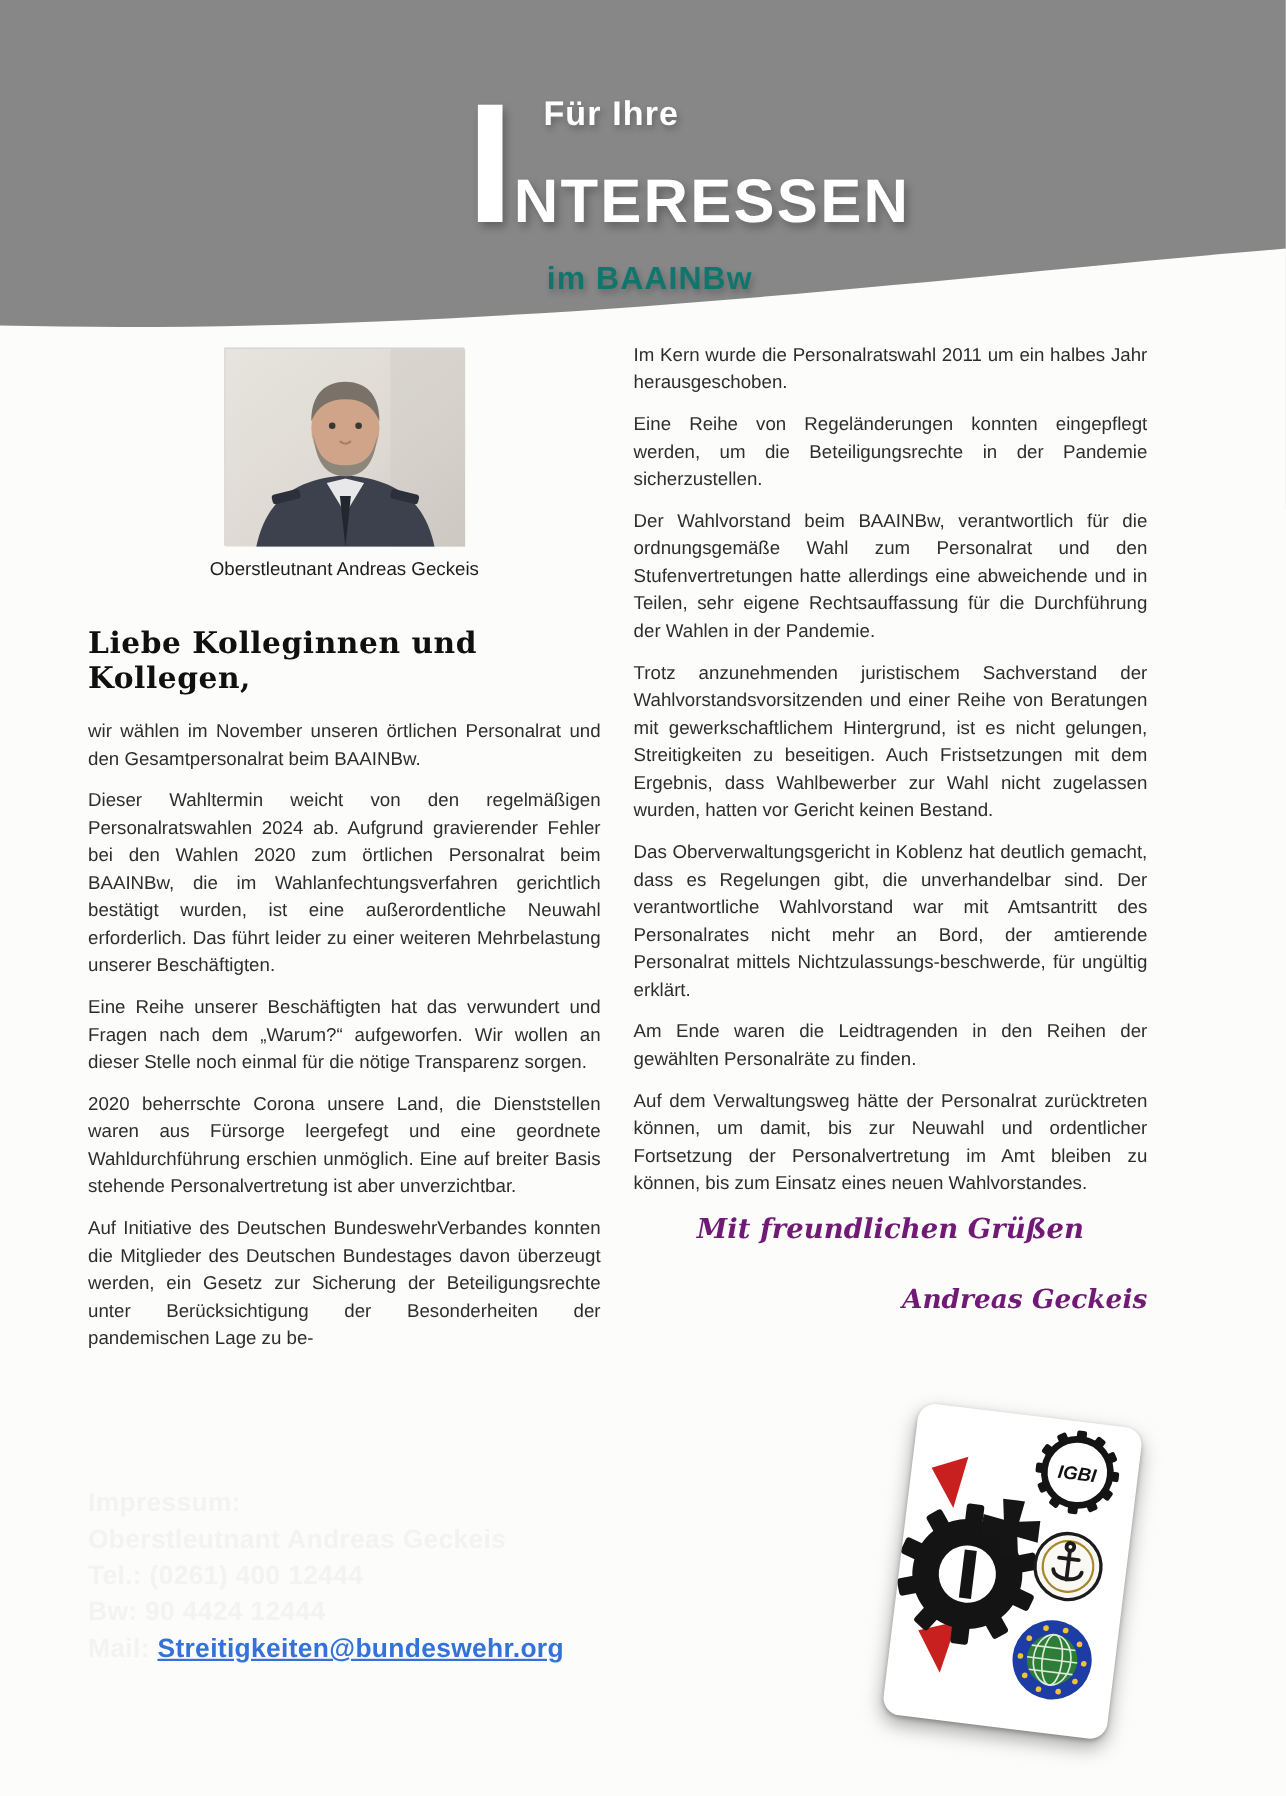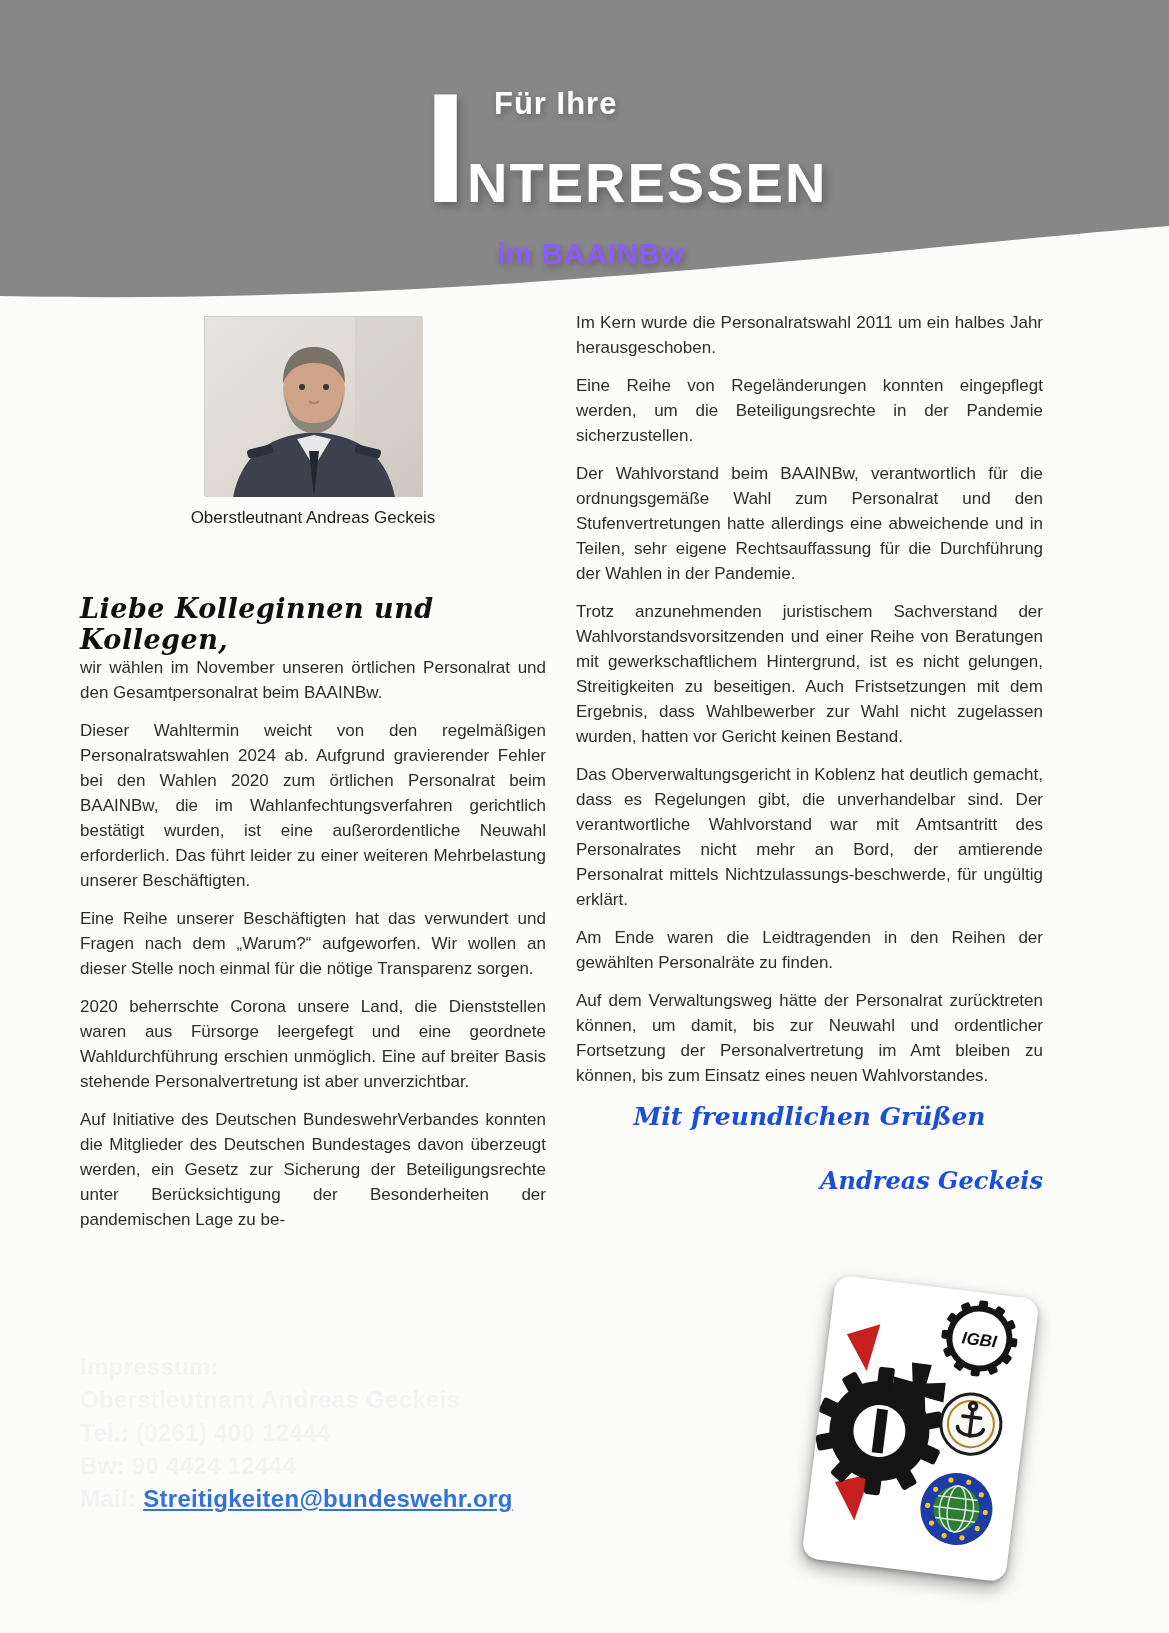--- a/index.html
+++ b/index.html
@@ -24,55 +24,55 @@
   }
   .header-title {
     position:absolute; left:424px; top:71px; z-index:2;
     color:#fff; font-weight:700; white-space:nowrap; line-height:1;
     text-shadow:3px 4px 8px rgba(0,0,0,0.28);
   }
   .title-initial { font-size:155px; }
   .title-rest { font-size:56px; letter-spacing:2px; }
   .header-subtitle {
     position:absolute; left:497px; top:238px; z-index:2;
-    color:#8b5cf6; font-size:29px; font-weight:700; letter-spacing:1px;
+    color:#0f766e; font-size:29px; font-weight:700; letter-spacing:1px;
     text-shadow:2px 3px 6px rgba(0,0,0,0.25);
   }
 
   
   .left-col  { position:absolute; left:80px;  top:316px; width:466px; z-index:2; }
   .right-col { position:absolute; left:576px; top:310px; width:467px; z-index:2; }
 
   .photo {
     width:218px; height:180px; margin:0 auto;
     border:1px solid #cfcfcf; background:#e9e7e3;
   }
   .photo svg { display:block; }
 
   .caption {
     margin-top:12px; text-align:center;
     font-size:17px; color:#1c1c1c;
   }
 
   .salutation {
-    margin-top:65px;
-    font-family:"DejaVu Serif", serif; font-style:italic; font-weight:700;
+    margin-top:42px;
+    font-family:"DejaVu Serif", serif; font-weight:700;
     font-size:27px; color:#101010; letter-spacing:0.5px;
   }
 
-  .paras { }
+  .paras { margin-top:20px; }
   .para {
     font-size:17px; line-height:25px; color:#2d2d2d;
     text-align:justify; margin:0 0 13px;
   }
 
   .closing { margin-top:14px; text-align:center; }
   .closing-line {
     font-family:"DejaVu Serif", serif; font-style:italic; font-weight:700;
-    color:#1d4ed8;
+    color:#701a75;
   }
   .closing-line.l1 { font-size:25px; }
   .closing-line.l2 { font-size:24px; margin-top:35px;text-align:right; }
 
   
   .footer-shape { position:absolute; left:0; top:1238px; z-index:2; }
   .imprint {
     position:absolute; left:80px; top:1350px; z-index:4;
     color:#f3f3f3; font-weight:700; font-size:24px; line-height:33px;
     letter-spacing:0.3px;

